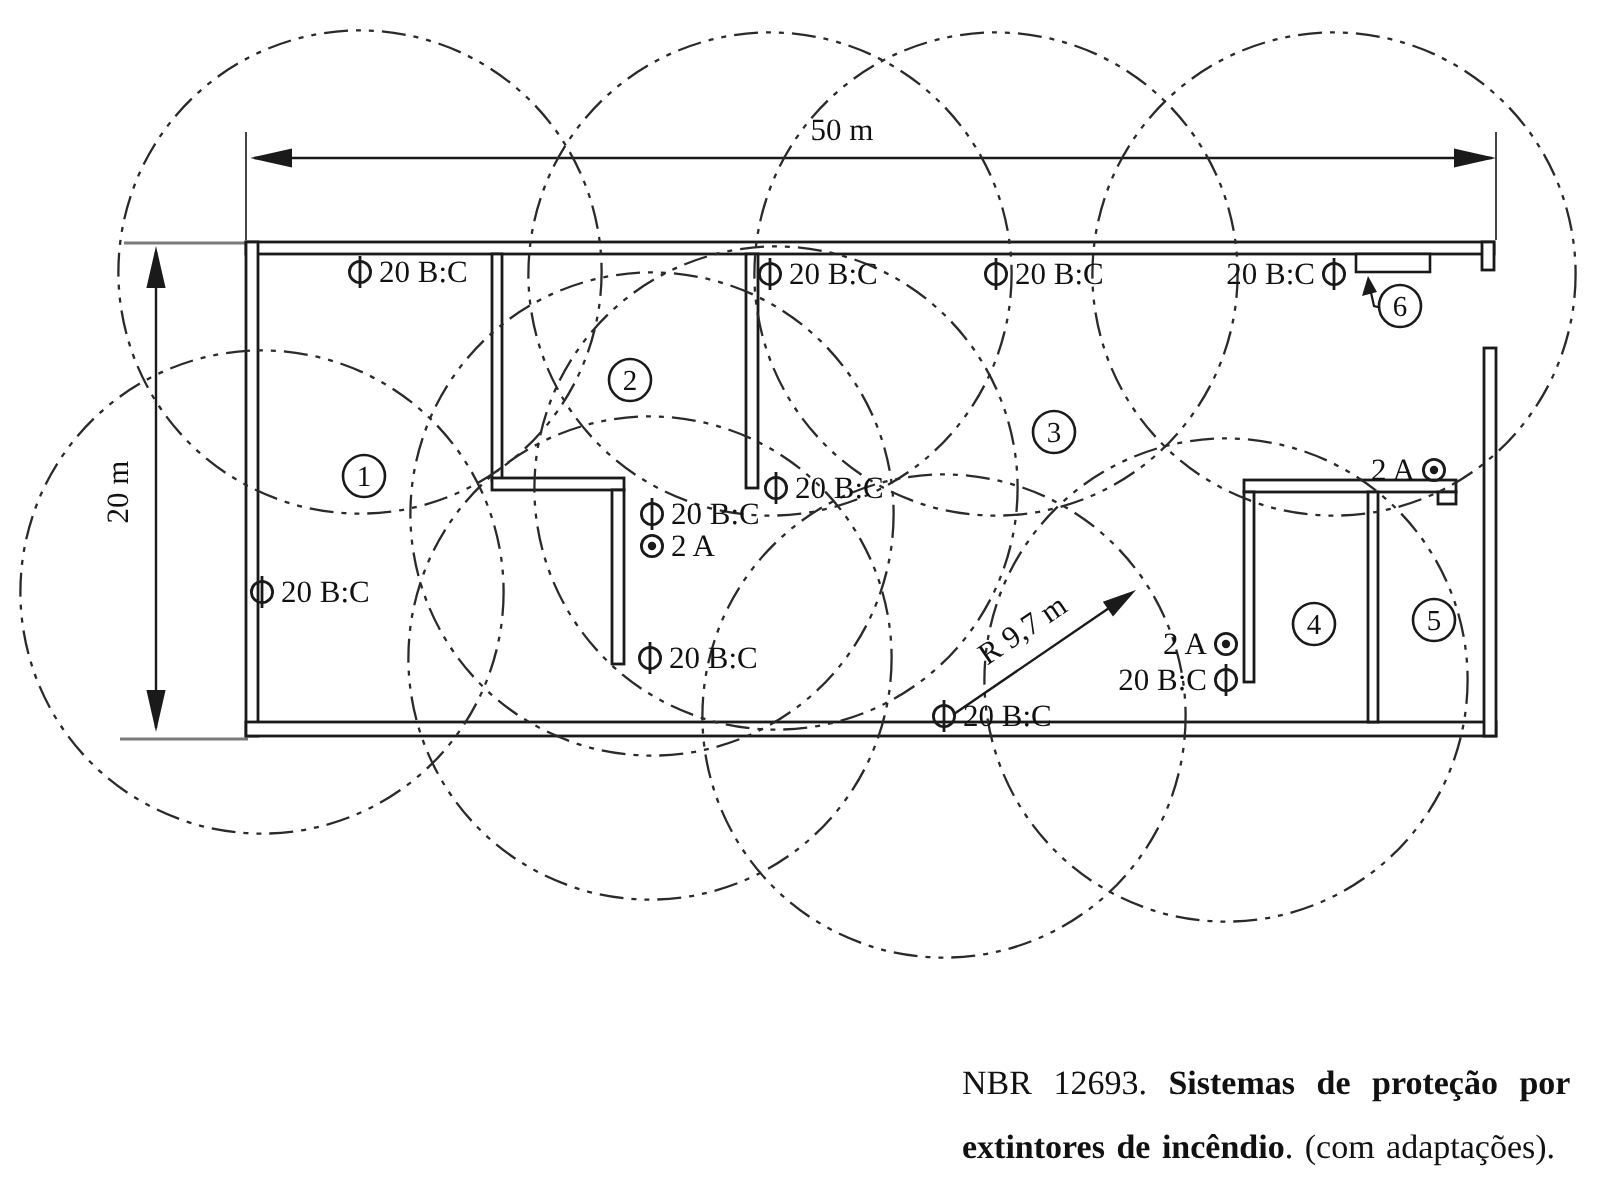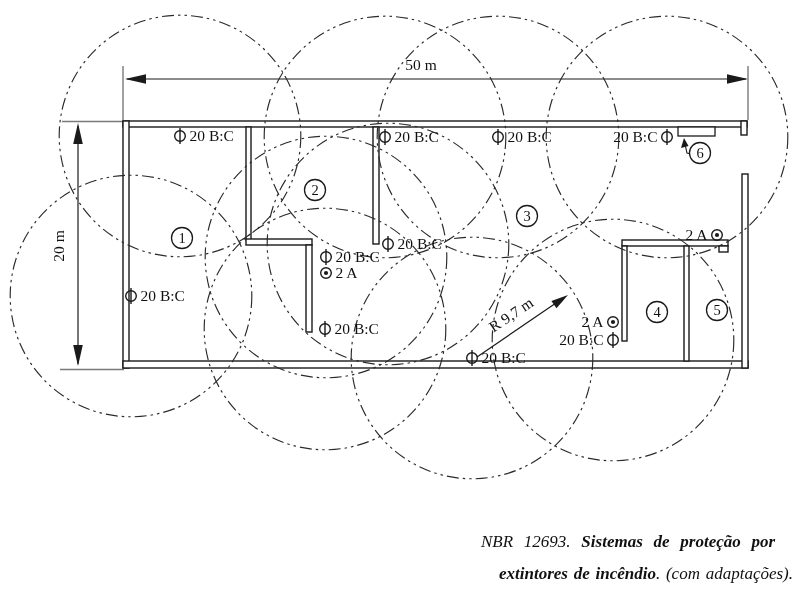--- a/index.html
+++ b/index.html
@@ -15,23 +15,23 @@
   .lbl{font:15.5px "Liberation Serif","DejaVu Serif",serif;fill:#111;}
   .room{fill:#fff;stroke:#1a1a1a;stroke-width:1.3;}
   .roomnum{font:14.5px "Liberation Serif","DejaVu Serif",serif;fill:#111;}
   .dim{stroke:#1a1a1a;stroke-width:1.2;fill:none;}
   .thin{stroke:#1a1a1a;stroke-width:1.1;fill:none;}
   .ext{stroke:#7a7a7a;stroke-width:1.6;fill:none;}
   .ext2{stroke:#444;stroke-width:1;fill:none;}
   .head{fill:#1a1a1a;stroke:none;}
   .dimtext{font:15.5px "Liberation Serif","DejaVu Serif",serif;fill:#111;}
   .caption{position:absolute;left:481px;top:526px;width:323px;font-size:17px;}
-  .cap-line{line-height:32px;white-space:nowrap;font-style:italic;}
+  .cap-line{line-height:32px;white-space:nowrap;}
   .cap-line1{word-spacing:6.5px;}
-  .cap-line2{word-spacing:1.5px;margin-left:18px;}
+  .cap-line2{word-spacing:1.5px;}
 </style>
 </head>
 <body>
 
 <div id="stage">
   <svg id="plan" width="811" height="599" viewBox="0 0 811 599">
 
     <g>
       <line class="ext2" x1="123" y1="66" x2="123" y2="120"></line>
       <line class="ext2" x1="748" y1="66" x2="748" y2="120"></line>

